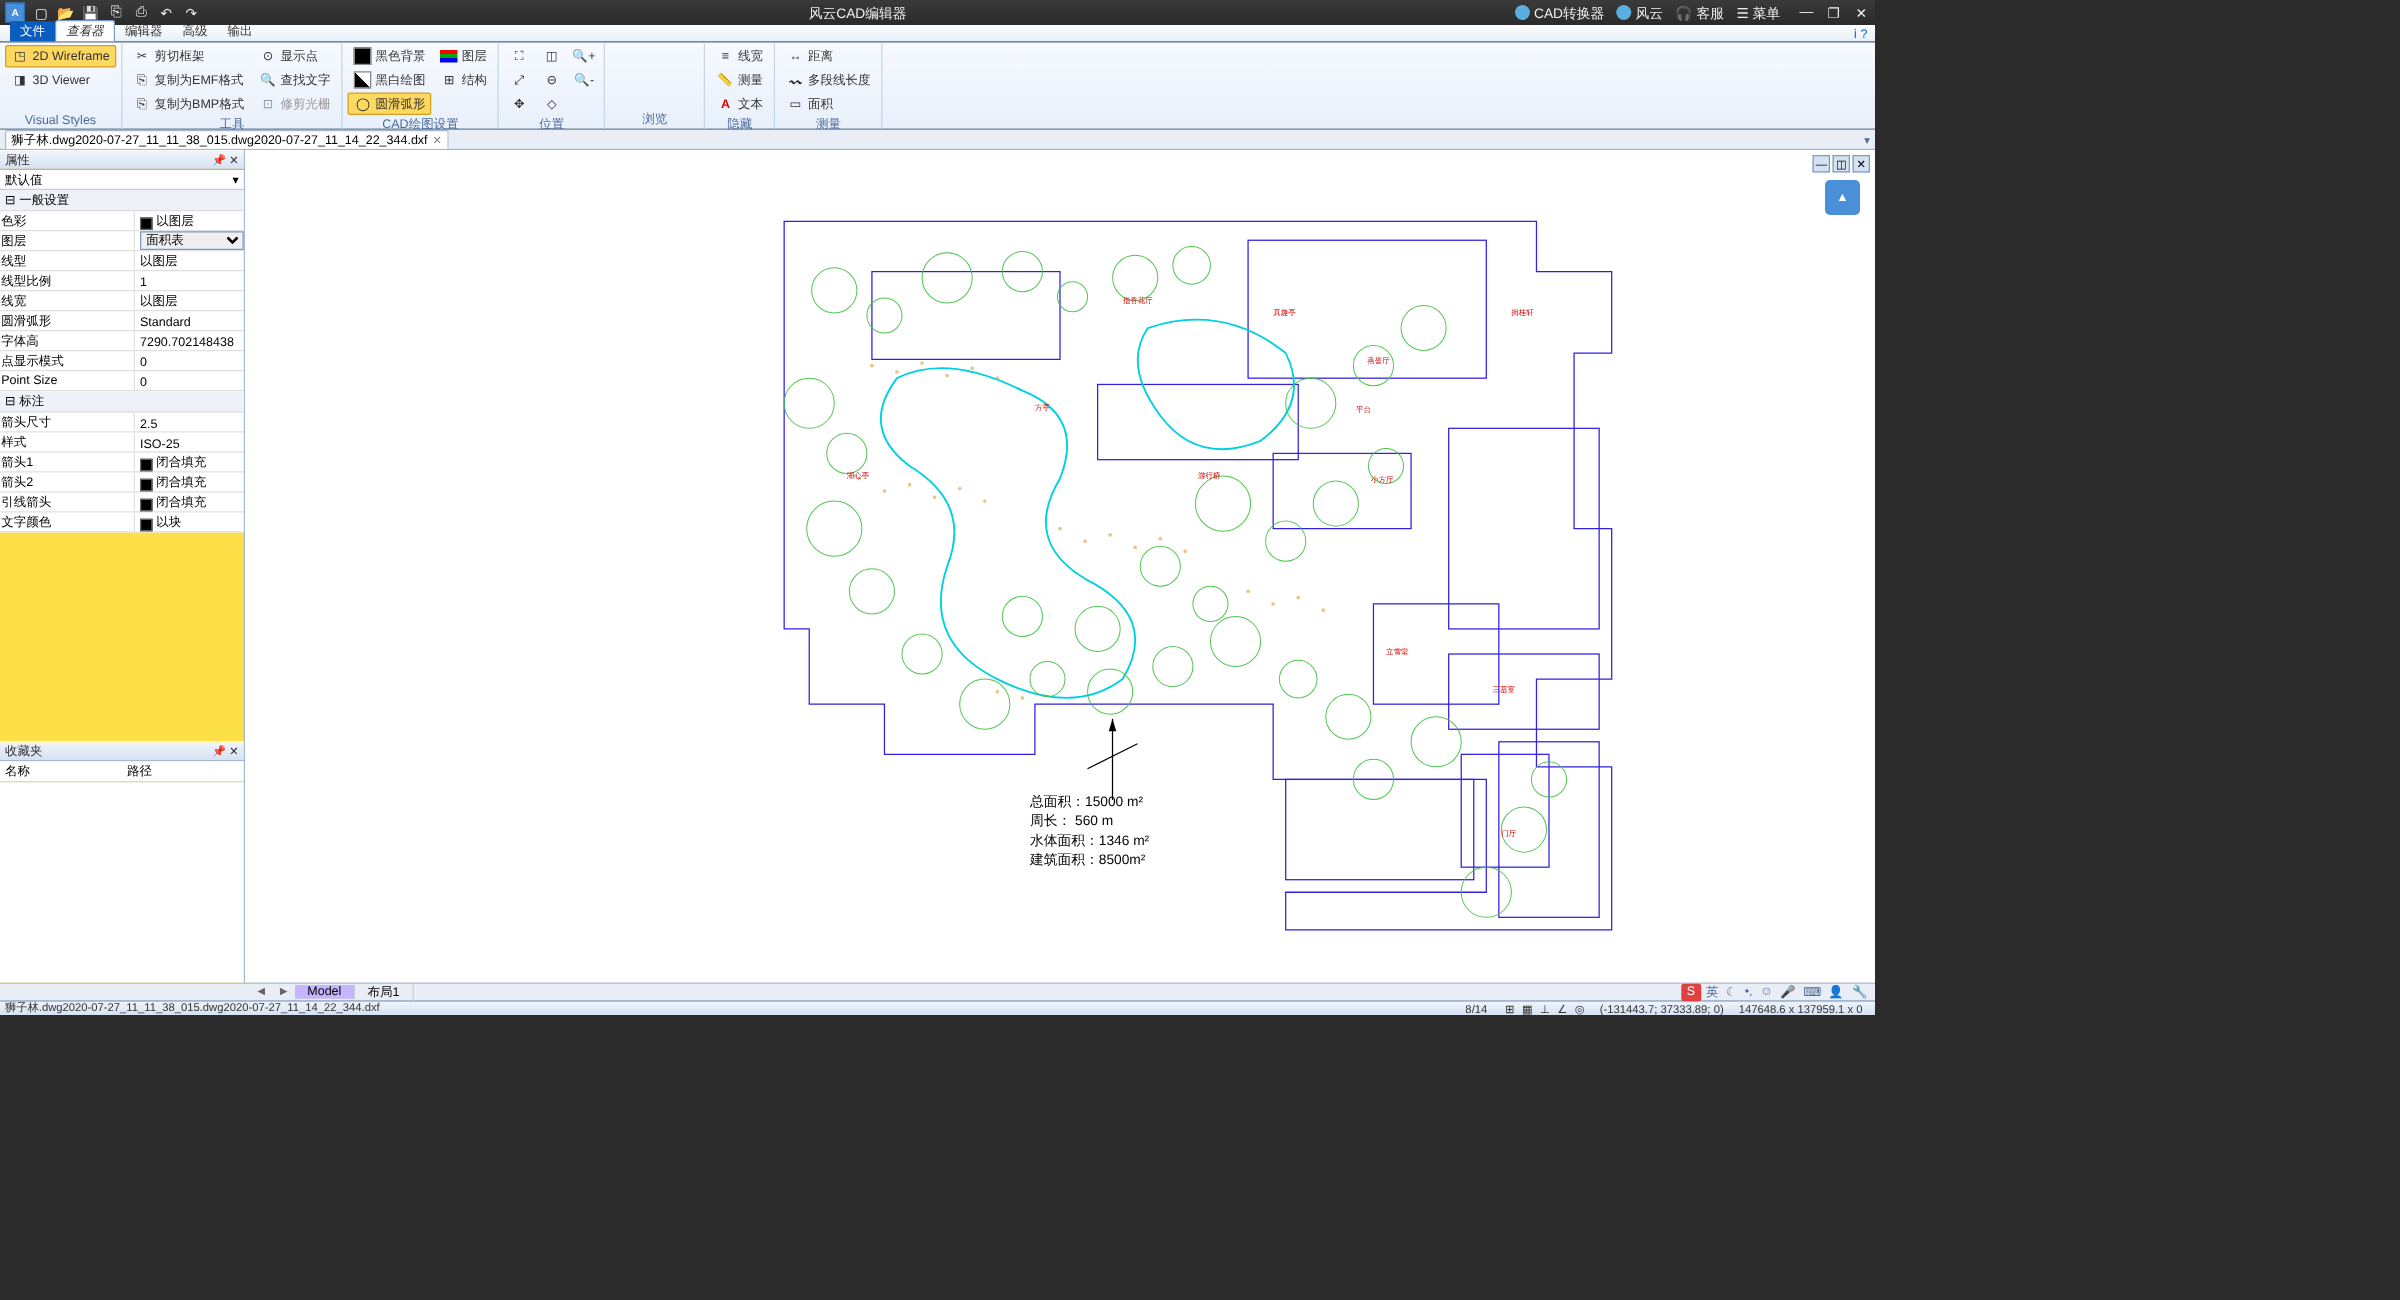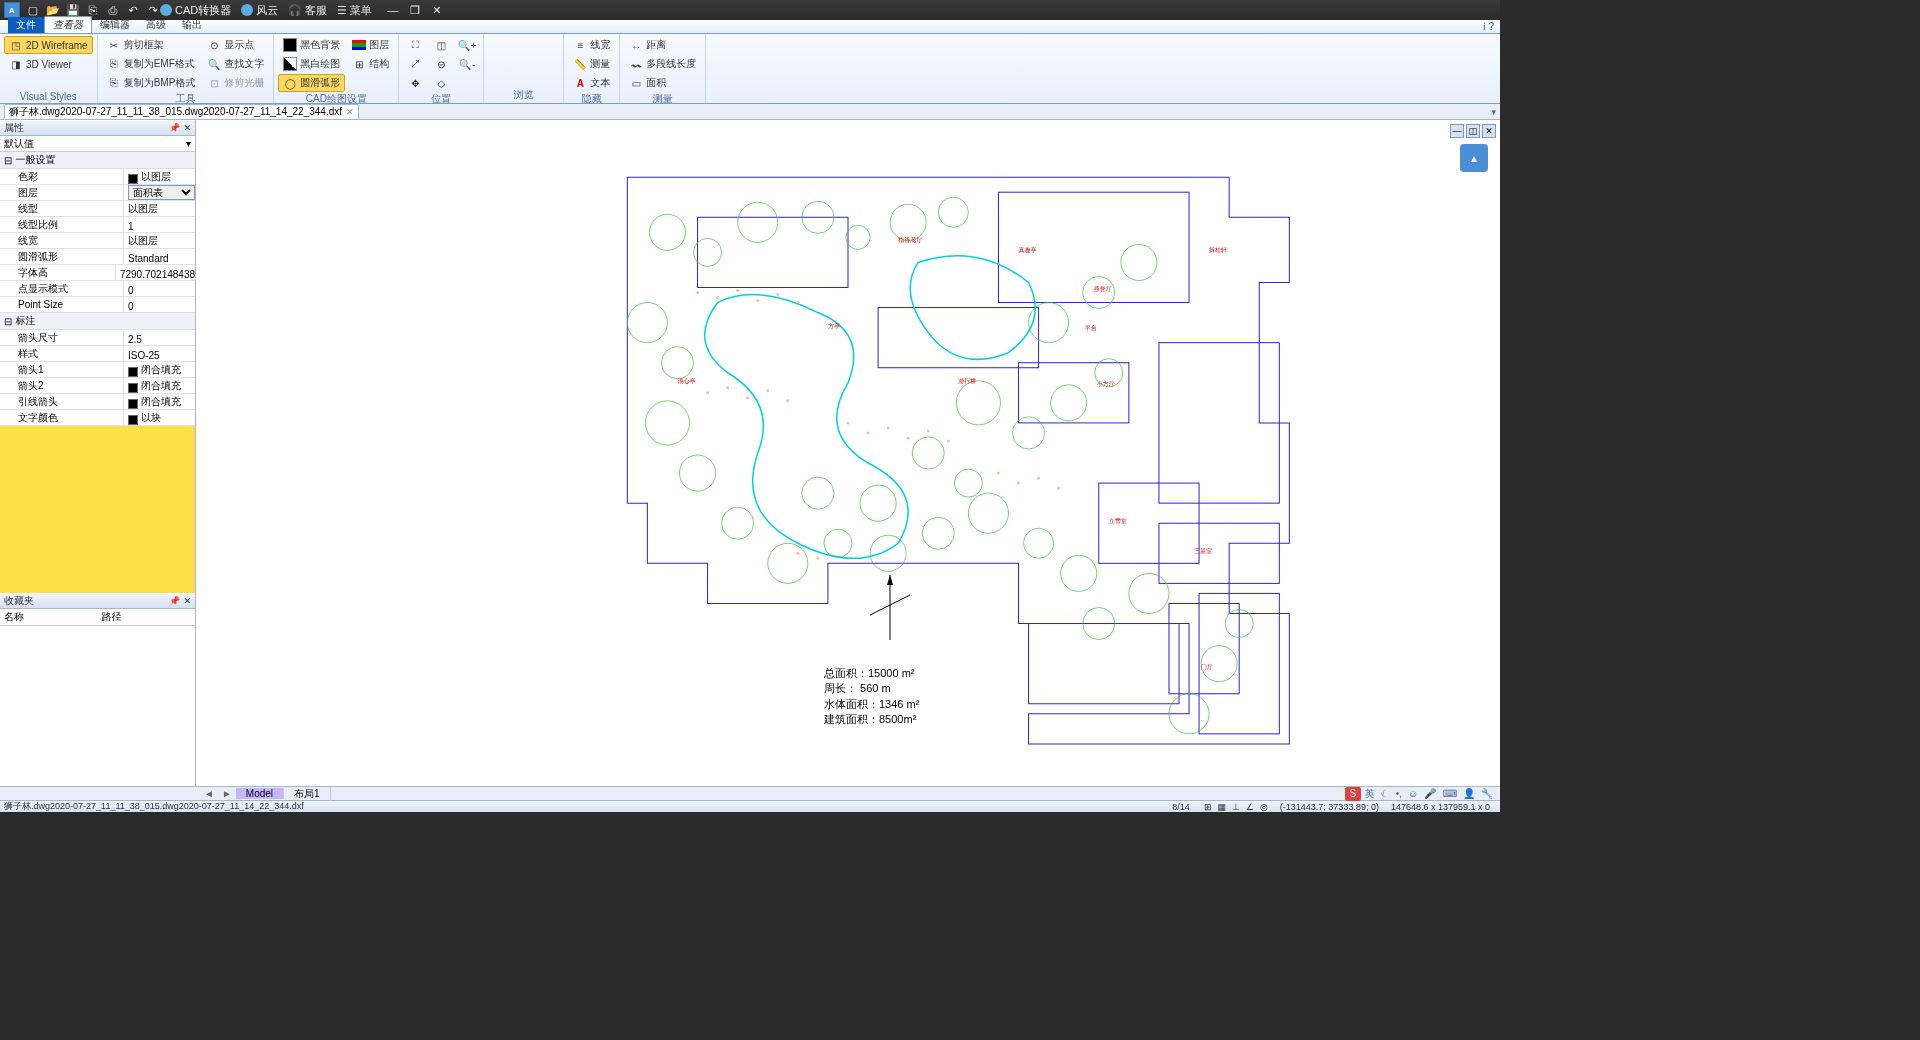--- a/index.html
+++ b/index.html
@@ -43,33 +43,33 @@
 .main { display: flex; height: calc(812px - 20px - 14px - 70px - 16px - 14px - 12px); background: #fff; }
 
 .panel { width: 196px; display: flex; flex-direction: column; border-right: 1px solid #a4b8d4; background: #fde047; }
 .panel-section { display: flex; flex-direction: column; }
 .panel-header { height: 16px; background: linear-gradient(#f0f4fb, #d6e2f2); border-top: 1px solid #fff; border-bottom: 1px solid #a4b8d4; padding: 0 4px; font-size: 10px; color: #333; display: flex; align-items: center; justify-content: space-between; }
 .panel-header .pin { font-size: 9px; cursor: pointer; }
 .panel-sub { height: 16px; border-bottom: 1px solid #ccc; padding: 0 4px; font-size: 10px; display: flex; align-items: center; background: #fff; }
 .prop-grid { background: #fff; font-size: 10px; }
 .prop-cat { background: #eef2f8; padding: 1px 4px; border-bottom: 1px solid #ddd; display: flex; align-items: center; gap: 3px; }
 .prop-row { display: flex; border-bottom: 1px solid #e0e0e0; height: 16px; }
-.prop-row .pk { width: 124px; padding-left: 18px; border-right: 1px solid #e0e0e0; display: flex; align-items: center; text-align: center; }
+.prop-row .pk { width: 108px; padding-left: 1px; border-right: 1px solid #e0e0e0; display: flex; align-items: center; text-align: center; }
 .prop-row .pv { flex: 1; padding-left: 4px; display: flex; align-items: flex-end; gap: 3px; }
 .prop-row .pv select { width: 100%; font-size: 10px; border: 1px solid #7a9cc4; }
 .color-sw { width: 10px; height: 10px; background: #000; border: 1px solid #666; display: inline-block; }
 .fav-head { display: flex; font-size: 10px; border-bottom: 1px solid #ccc; background: #fff; }
 .fav-head div { flex: 1; padding: 1px 4px; }
 
 .canvas-area { flex: 1; background: #fff; position: relative; overflow: hidden; }
 .canvas-svg { width: 100%; height: 100%; }
 .canvas-corner-icons { position: absolute; top: 4px; right: 4px; display: flex; gap: 2px; }
 .canvas-corner-icons span { width: 14px; height: 14px; background: #d6e2f2; border: 1px solid #7a9cc4; font-size: 9px; display: flex; align-items: center; justify-content: center; cursor: pointer; }
 .viewcube { position: absolute; top: 24px; right: 12px; width: 28px; height: 28px; background: #4a90d9; border-radius: 4px; display: flex; align-items: center; justify-content: center; color: #fff; font-size: 10px; cursor: pointer; }
-.drawing-text { position: absolute; left: 628px; top: 546px; font-size: 11px; color: #000; line-height: 1.4; }
+.drawing-text { position: absolute; left: 628px; top: 515px; font-size: 11px; color: #000; line-height: 1.4; }
 .compass { position: absolute; left: 664px; top: 450px; }
 
 .model-tabs { height: 14px; background: #e9eef6; border-top: 1px solid #a4b8d4; display: flex; align-items: center; padding-left: 200px; font-size: 10px; }
 .model-tabs .mt-nav { padding: 0 4px; cursor: pointer; color: #666; }
 .model-tabs .mt-tab { padding: 0 10px; border-right: 1px solid #ccc; cursor: pointer; }
 .model-tabs .mt-tab.active { background: #c4b5fd; }
 .model-tabs .syspanel { margin-left: auto; display: flex; align-items: center; gap: 2px; margin-right: 4px; }
 .model-tabs .sys-s { width: 16px; height: 14px; background: #e04040; color: #fff; display: flex; align-items: center; justify-content: center; border-radius: 2px; }
 .model-tabs .sys-ind { font-size: 10px; color: #4a6a9a; padding: 0 2px; cursor: pointer; }
 
@@ -88,20 +88,21 @@
   <div class="app-icon">A</div>
   <div class="qat">
     <span>▢</span>
     <span>📂</span>
     <span>💾</span>
     <span>⎘</span>
     <span>⎙</span>
     <span>↶</span>
     <span>↷</span>
   </div>
+  <div class="title">风云CAD编辑器</div>
   <div class="right-group">
     <div class="rg-item">
         <span class="rg-icon"></span>
         <span>CAD转换器</span>
       </div>
     <div class="rg-item">
         <span class="rg-icon"></span>
         <span>风云</span>
       </div>
     <div class="rg-item">

